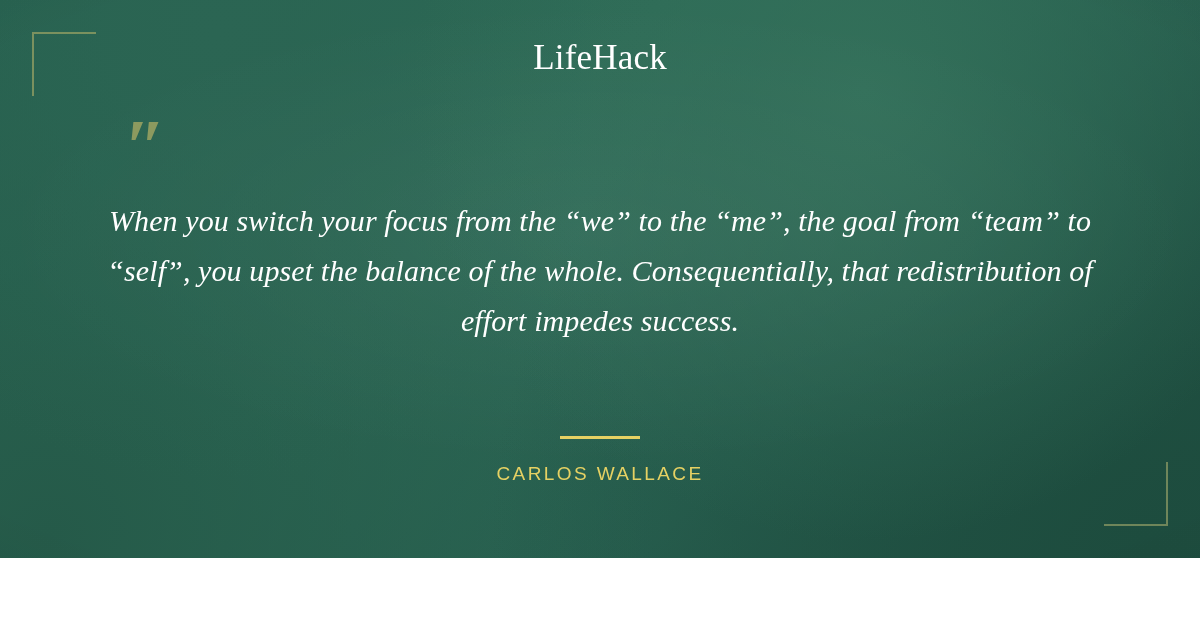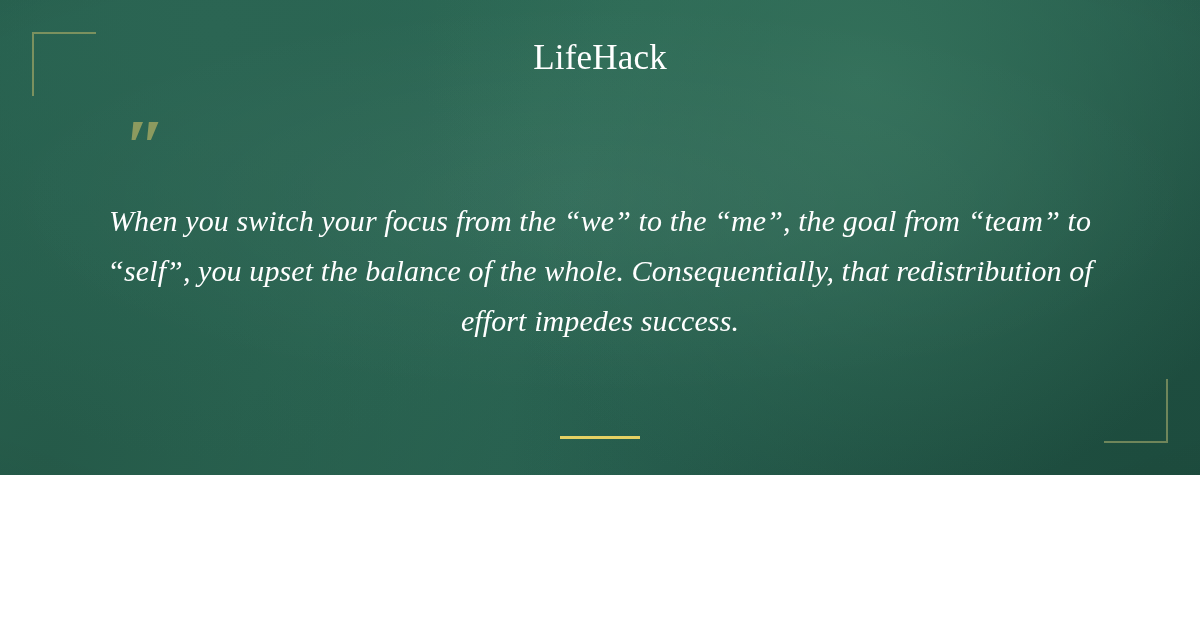--- a/index.html
+++ b/index.html
@@ -9,21 +9,21 @@
   body {
     width: 1200px;
     height: 630px;
     overflow: hidden;
     font-family: "Liberation Sans", sans-serif;
   }
 
   .card {
     position: relative;
     width: 1200px;
-    height: 475px;
+    height: 558px;
     box-sizing: border-box;
     overflow: hidden;
     background-color: #2a6452;
     background-image:
       radial-gradient(circle at 72% 16%, #33705a 0%, rgba(51,112,90,0) 46%),
       radial-gradient(circle at 18% 6%, #2b6553 0%, rgba(43,101,83,0) 40%),
       radial-gradient(circle at 96% 98%, #1d4c3e 0%, rgba(29,76,62,0) 52%),
       radial-gradient(circle at 4% 96%, #255a49 0%, rgba(37,90,73,0) 48%),
       linear-gradient(135deg, #276250 0%, #2d6a56 38%, #286050 68%, #204f41 100%);
     padding-left: 12px;
@@ -145,14 +145,15 @@
   <div class="logo">LifeHack</div>
 
   <div class="quote-mark">″</div>
 
   <div class="quote-wrap">
     <p class="quote-text">When you switch your focus from the “we” to the “me”, the goal from “team” to “self”, you upset the balance of the whole. Consequentially, that redistribution of effort impedes success.</p>
   </div>
 
   <div class="divider"></div>
 
+  <div class="attribution">CARLOS WALLACE</div>
 
 </div>
 
 </body></html>

